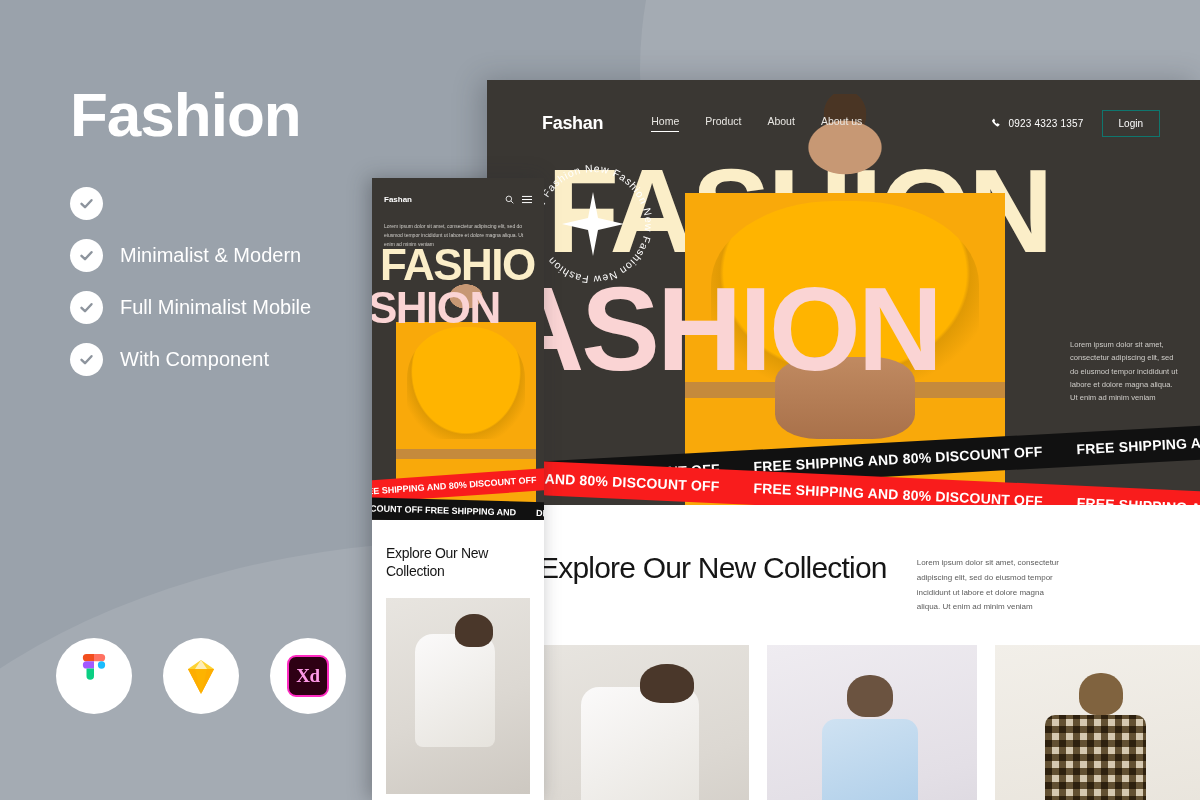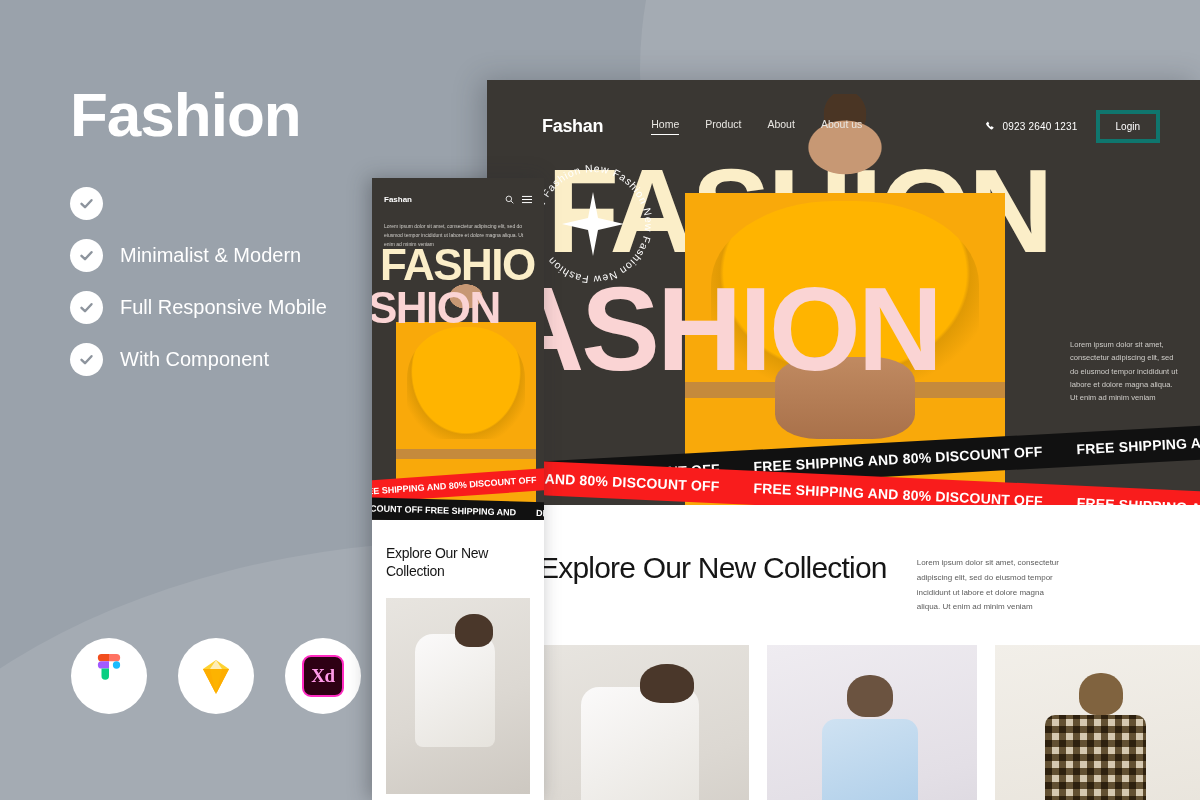--- a/index.html
+++ b/index.html
@@ -43,21 +43,21 @@
     background:#ffffff; flex:0 0 33px;
     display:flex; align-items:center; justify-content:center;
   }
   .check-circle svg { display:block; }
   .feature-label {
     font-size:20px; color:#ffffff; font-weight:400; white-space:nowrap;
   }
 
   
   .app-icons {
-    position:absolute; left:71px; top:638px; display:flex; gap:31px; z-index:5;
+    position:absolute; left:56px; top:638px; display:flex; gap:31px; z-index:5;
   }
   .app-icon {
     width:76px; height:76px; border-radius:50%; background:#fff;
     display:flex; align-items:center; justify-content:center;
   }
   .xd-tile {
     width:42px; height:42px; border-radius:9px;
     background:#2e0014; border:2px solid #ff2bc2;
     display:flex; align-items:center; justify-content:center;
     color:#ff9ae8; font-size:19px; font-weight:bold;
@@ -87,21 +87,21 @@
     white-space:nowrap;
     text-align:center;
   }
   .navlink.active { border-bottom:1px solid #fff; }
   .nav-right {
     margin-left:auto; display:flex; align-items:center; gap:18px;
   }
   .phone { display:flex; align-items:center; gap:6px; }
   .phone-text { color:#fff; font-size:10px; letter-spacing:0.2px; }
   .login-btn {
-    border:4px solid #0f766e; color:#fff; font-size:10px;
+    border:1px solid #0f766e; color:#fff; font-size:10px;
     padding:7px 16px; background:transparent;
   }
   
   .hero-line1 {
     position:absolute; left:60px; top:72px; z-index:3;
     font-size:118px; font-weight:bold; color:#fbeec8;
     letter-spacing:-3px; line-height:1; white-space:nowrap;
   }
   .hero-line2 {
     position:absolute; left:12px; top:190px; z-index:5;
@@ -289,21 +289,21 @@
           </svg>
       </span>
       <span class="feature-label">Minimalist &amp; Modern</span>
     </div>
     <div class="feature">
       <span class="check-circle">
         <svg width="19" height="19" viewBox="0 0 19 19">
             <path d="M4.5 9.8 L8 13.2 L14.5 6.2" stroke="#8d949d" stroke-width="2.4" fill="none" stroke-linecap="round" stroke-linejoin="round"></path>
           </svg>
       </span>
-      <span class="feature-label">Full Responsive Mobile</span>
+      <span class="feature-label">Full Minimalist Mobile</span>
     </div>
     <div class="feature">
       <span class="check-circle">
         <svg width="19" height="19" viewBox="0 0 19 19">
             <path d="M4.5 9.8 L8 13.2 L14.5 6.2" stroke="#8d949d" stroke-width="2.4" fill="none" stroke-linecap="round" stroke-linejoin="round"></path>
           </svg>
       </span>
       <span class="feature-label">With Component</span>
     </div>
   </div>
@@ -346,21 +346,21 @@
         <div class="navlink">About</div>
         <div class="navlink">About us</div>
       </div>
       <div class="nav-right">
         <div class="phone">
           <span>
             <svg width="11" height="11" viewBox="0 0 14 14" fill="#fff">
                 <path d="M3.2 1.2 1.6 2.8c-.4.4-.4 1 0 1.8.9 2 3.8 4.9 5.8 5.8.8.4 1.4.4 1.8 0l1.6-1.6c.3-.3.2-.6-.1-.8l-2-1.2c-.3-.2-.6-.1-.8.1l-.6.7C6.3 7 5.1 5.8 4.4 4.5l.7-.6c.2-.2.3-.5.1-.8l-1.2-2c-.2-.3-.5-.4-.8-.1z"></path>
               </svg>
           </span>
-          <span class="phone-text">0923 2640 1231</span>
+          <span class="phone-text">0923 4323 1357</span>
         </div>
         <div class="login-btn">Login</div>
       </div>
     </div>
 
     <div class="hero-line1">FASHION</div>
     <div class="model-big"></div>
     <div class="hero-line2">ASHION</div>
 
     <div class="badge-circle">

